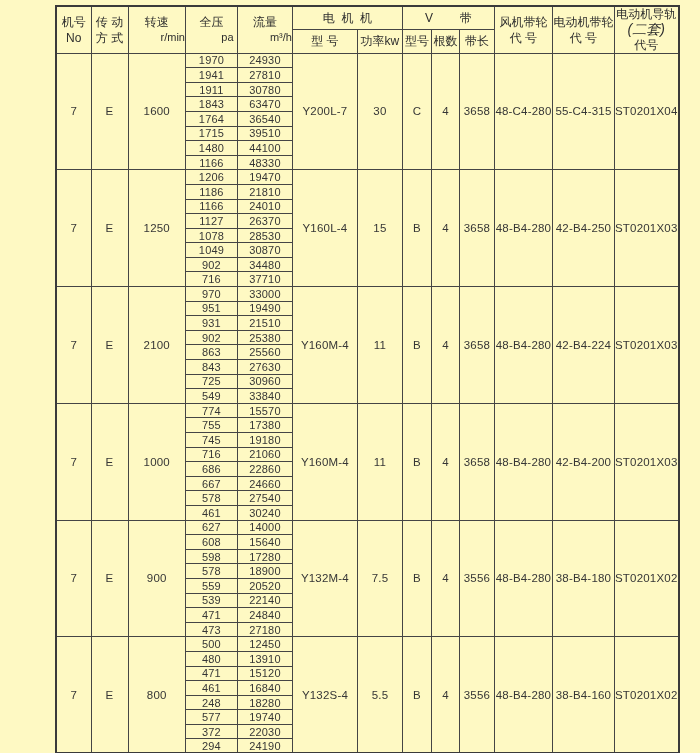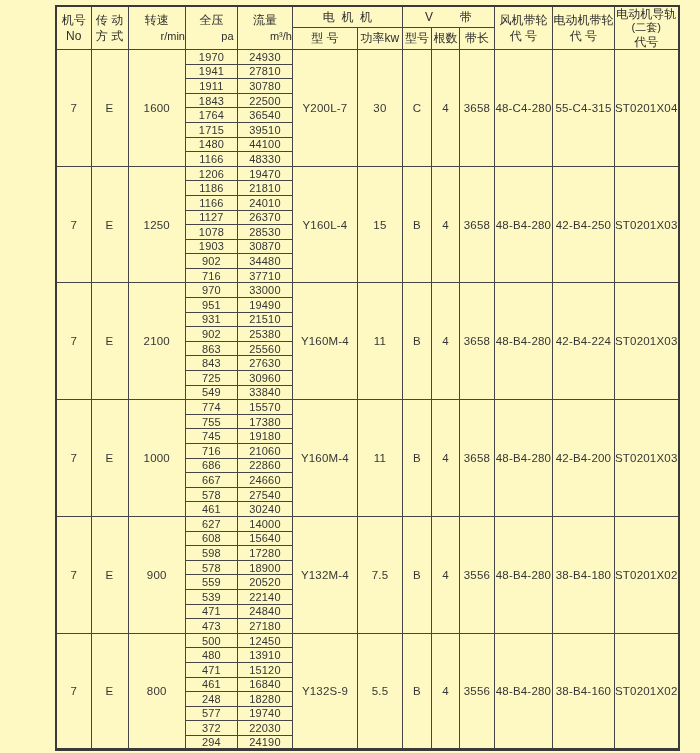--- a/index.html
+++ b/index.html
@@ -44,21 +44,21 @@
   .spec tbody td {
     font-size: 11px;
     letter-spacing: 0.2px;
     color: #363636;
   }
   .spec tbody td.merged { font-size: 11.5px; }
   .two-line div { line-height: 1.35; }
   .u { text-underline-offset: 1px; }
   .pre { white-space: pre; }
   .rail-head { font-size: 11px; line-height: 1.05; }
-  .rail-head .mid { font-size: 11px; }
+  .rail-head .mid { font-size: 14px; font-style: italic; }
 </style>
 </head>
 <body>
 
 <div class="sheet">
   <table class="spec">
     <colgroup>
       <col style="width:35px">
         <col style="width:37px">
         <col style="width:49px">
@@ -138,21 +138,21 @@
         <tr>
           <td>1941</td>
           <td>27810</td>
         </tr>
         <tr>
           <td>1911</td>
           <td>30780</td>
         </tr>
         <tr>
           <td>1843</td>
-          <td>22500</td>
+          <td>63470</td>
         </tr>
         <tr>
           <td>1764</td>
           <td>36540</td>
         </tr>
         <tr>
           <td>1715</td>
           <td>39510</td>
         </tr>
         <tr>
@@ -188,21 +188,21 @@
         </tr>
         <tr>
           <td>1127</td>
           <td>26370</td>
         </tr>
         <tr>
           <td>1078</td>
           <td>28530</td>
         </tr>
         <tr>
-          <td>1903</td>
+          <td>1049</td>
           <td>30870</td>
         </tr>
         <tr>
           <td>902</td>
           <td>34480</td>
         </tr>
         <tr>
           <td>716</td>
           <td>37710</td>
         </tr>
@@ -334,21 +334,21 @@
         <tr>
           <td>473</td>
           <td>27180</td>
         </tr>
         <tr>
           <td rowspan="8" class="merged">7</td>
           <td rowspan="8" class="merged">E</td>
           <td rowspan="8" class="merged">800</td>
           <td>500</td>
           <td>12450</td>
-          <td rowspan="8" class="merged">Y132S-9</td>
+          <td rowspan="8" class="merged">Y132S-4</td>
           <td rowspan="8" class="merged">5.5</td>
           <td rowspan="8" class="merged">B</td>
           <td rowspan="8" class="merged">4</td>
           <td rowspan="8" class="merged">3556</td>
           <td rowspan="8" class="merged">48-B4-280</td>
           <td rowspan="8" class="merged">38-B4-160</td>
           <td rowspan="8" class="merged">ST0201X02</td>
         </tr>
         <tr>
           <td>480</td>

